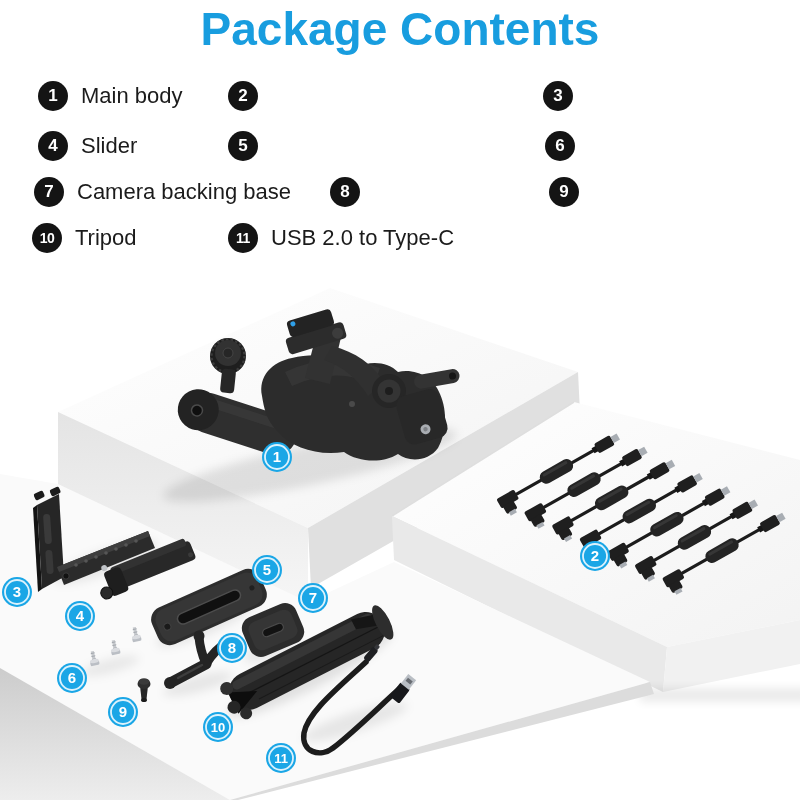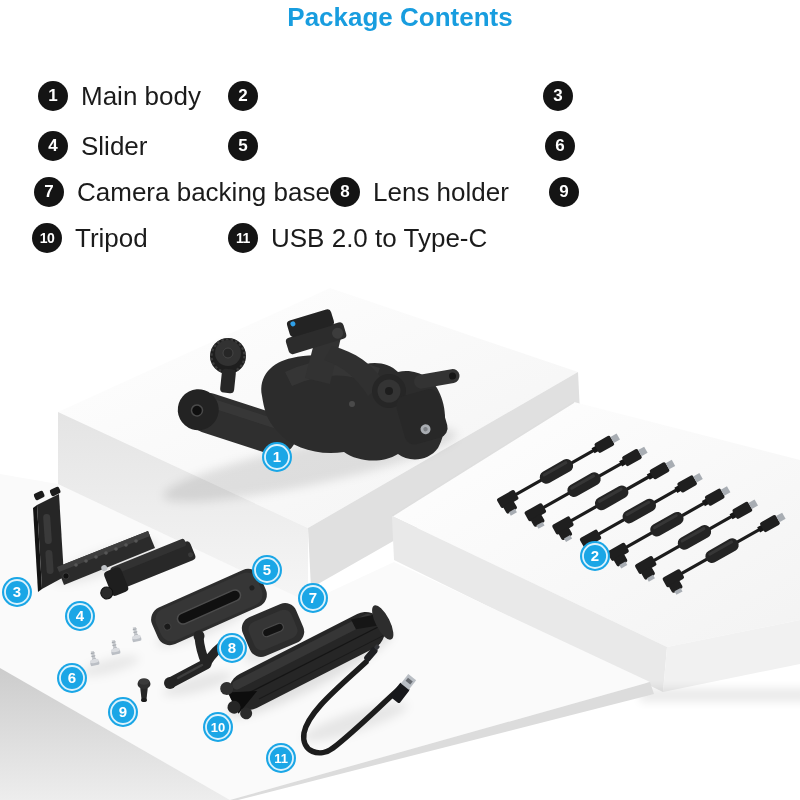--- a/index.html
+++ b/index.html
@@ -1,27 +1,27 @@
 <!DOCTYPE html>
 <html><head>
 <meta charset="utf-8">
 <style>
   html,body{margin:0;padding:0;}
   body{width:800px;height:800px;background:#ffffff;position:relative;overflow:hidden;
        font-family:"Liberation Sans","DejaVu Sans",sans-serif;}
 
   .page-title{position:absolute;top:2px;left:0;width:800px;text-align:center;margin:0;
-    font-size:26px;font-weight:700;color:#189ddf;letter-spacing:0px;}
+    font-size:46px;font-weight:700;color:#189ddf;letter-spacing:0px;}
 
   .legend{position:absolute;top:0;left:0;width:800px;height:270px;}
   .legend-item{position:absolute;display:flex;align-items:center;gap:13px;height:34px;}
   .lbadge{width:30px;height:30px;border-radius:50%;background:#141414;color:#fff;
     display:flex;align-items:center;justify-content:center;font-size:17px;font-weight:700;
     flex:0 0 30px;}
-  .llabel{font-size:26px;font-weight:500;color:#1b1b1b;white-space:nowrap;text-align:center;}
+  .llabel{font-size:22px;font-weight:500;color:#1b1b1b;white-space:nowrap;text-align:center;}
   .li1{left:38px;top:79px;}  .li2{left:228px;top:79px;}  .li3{left:543px;top:79px;}
   .li4{left:38px;top:129px;} .li5{left:228px;top:129px;} .li6{left:545px;top:129px;}
   .li7{left:34px;top:175px;} .li8{left:330px;top:175px;} .li9{left:549px;top:175px;}
   .li10{left:32px;top:221px;} .li11{left:228px;top:221px;}
   .li10 .lbadge,.li11 .lbadge{font-size:14px;letter-spacing:-0.5px;}
 
   .scene{position:absolute;left:0;top:280px;width:800px;height:520px;}
 
   .scene-badge circle.bc{fill:#1aa6e6;}
   .scene-badge circle.br{fill:none;stroke:#ffffff;stroke-opacity:.85;stroke-width:1.8;}
@@ -54,21 +54,20 @@
   </div>
   <div class="legend-item li6">
     <span class="lbadge">6</span>
   </div>
   <div class="legend-item li7">
     <span class="lbadge">7</span>
     <span class="llabel">Camera backing base</span>
   </div>
   <div class="legend-item li8">
     <span class="lbadge">8</span>
-    <span class="llabel">Lens holder</span>
   </div>
   <div class="legend-item li9">
     <span class="lbadge">9</span>
   </div>
   <div class="legend-item li10">
     <span class="lbadge">10</span>
     <span class="llabel">Tripod</span>
   </div>
   <div class="legend-item li11">
     <span class="lbadge">11</span>

